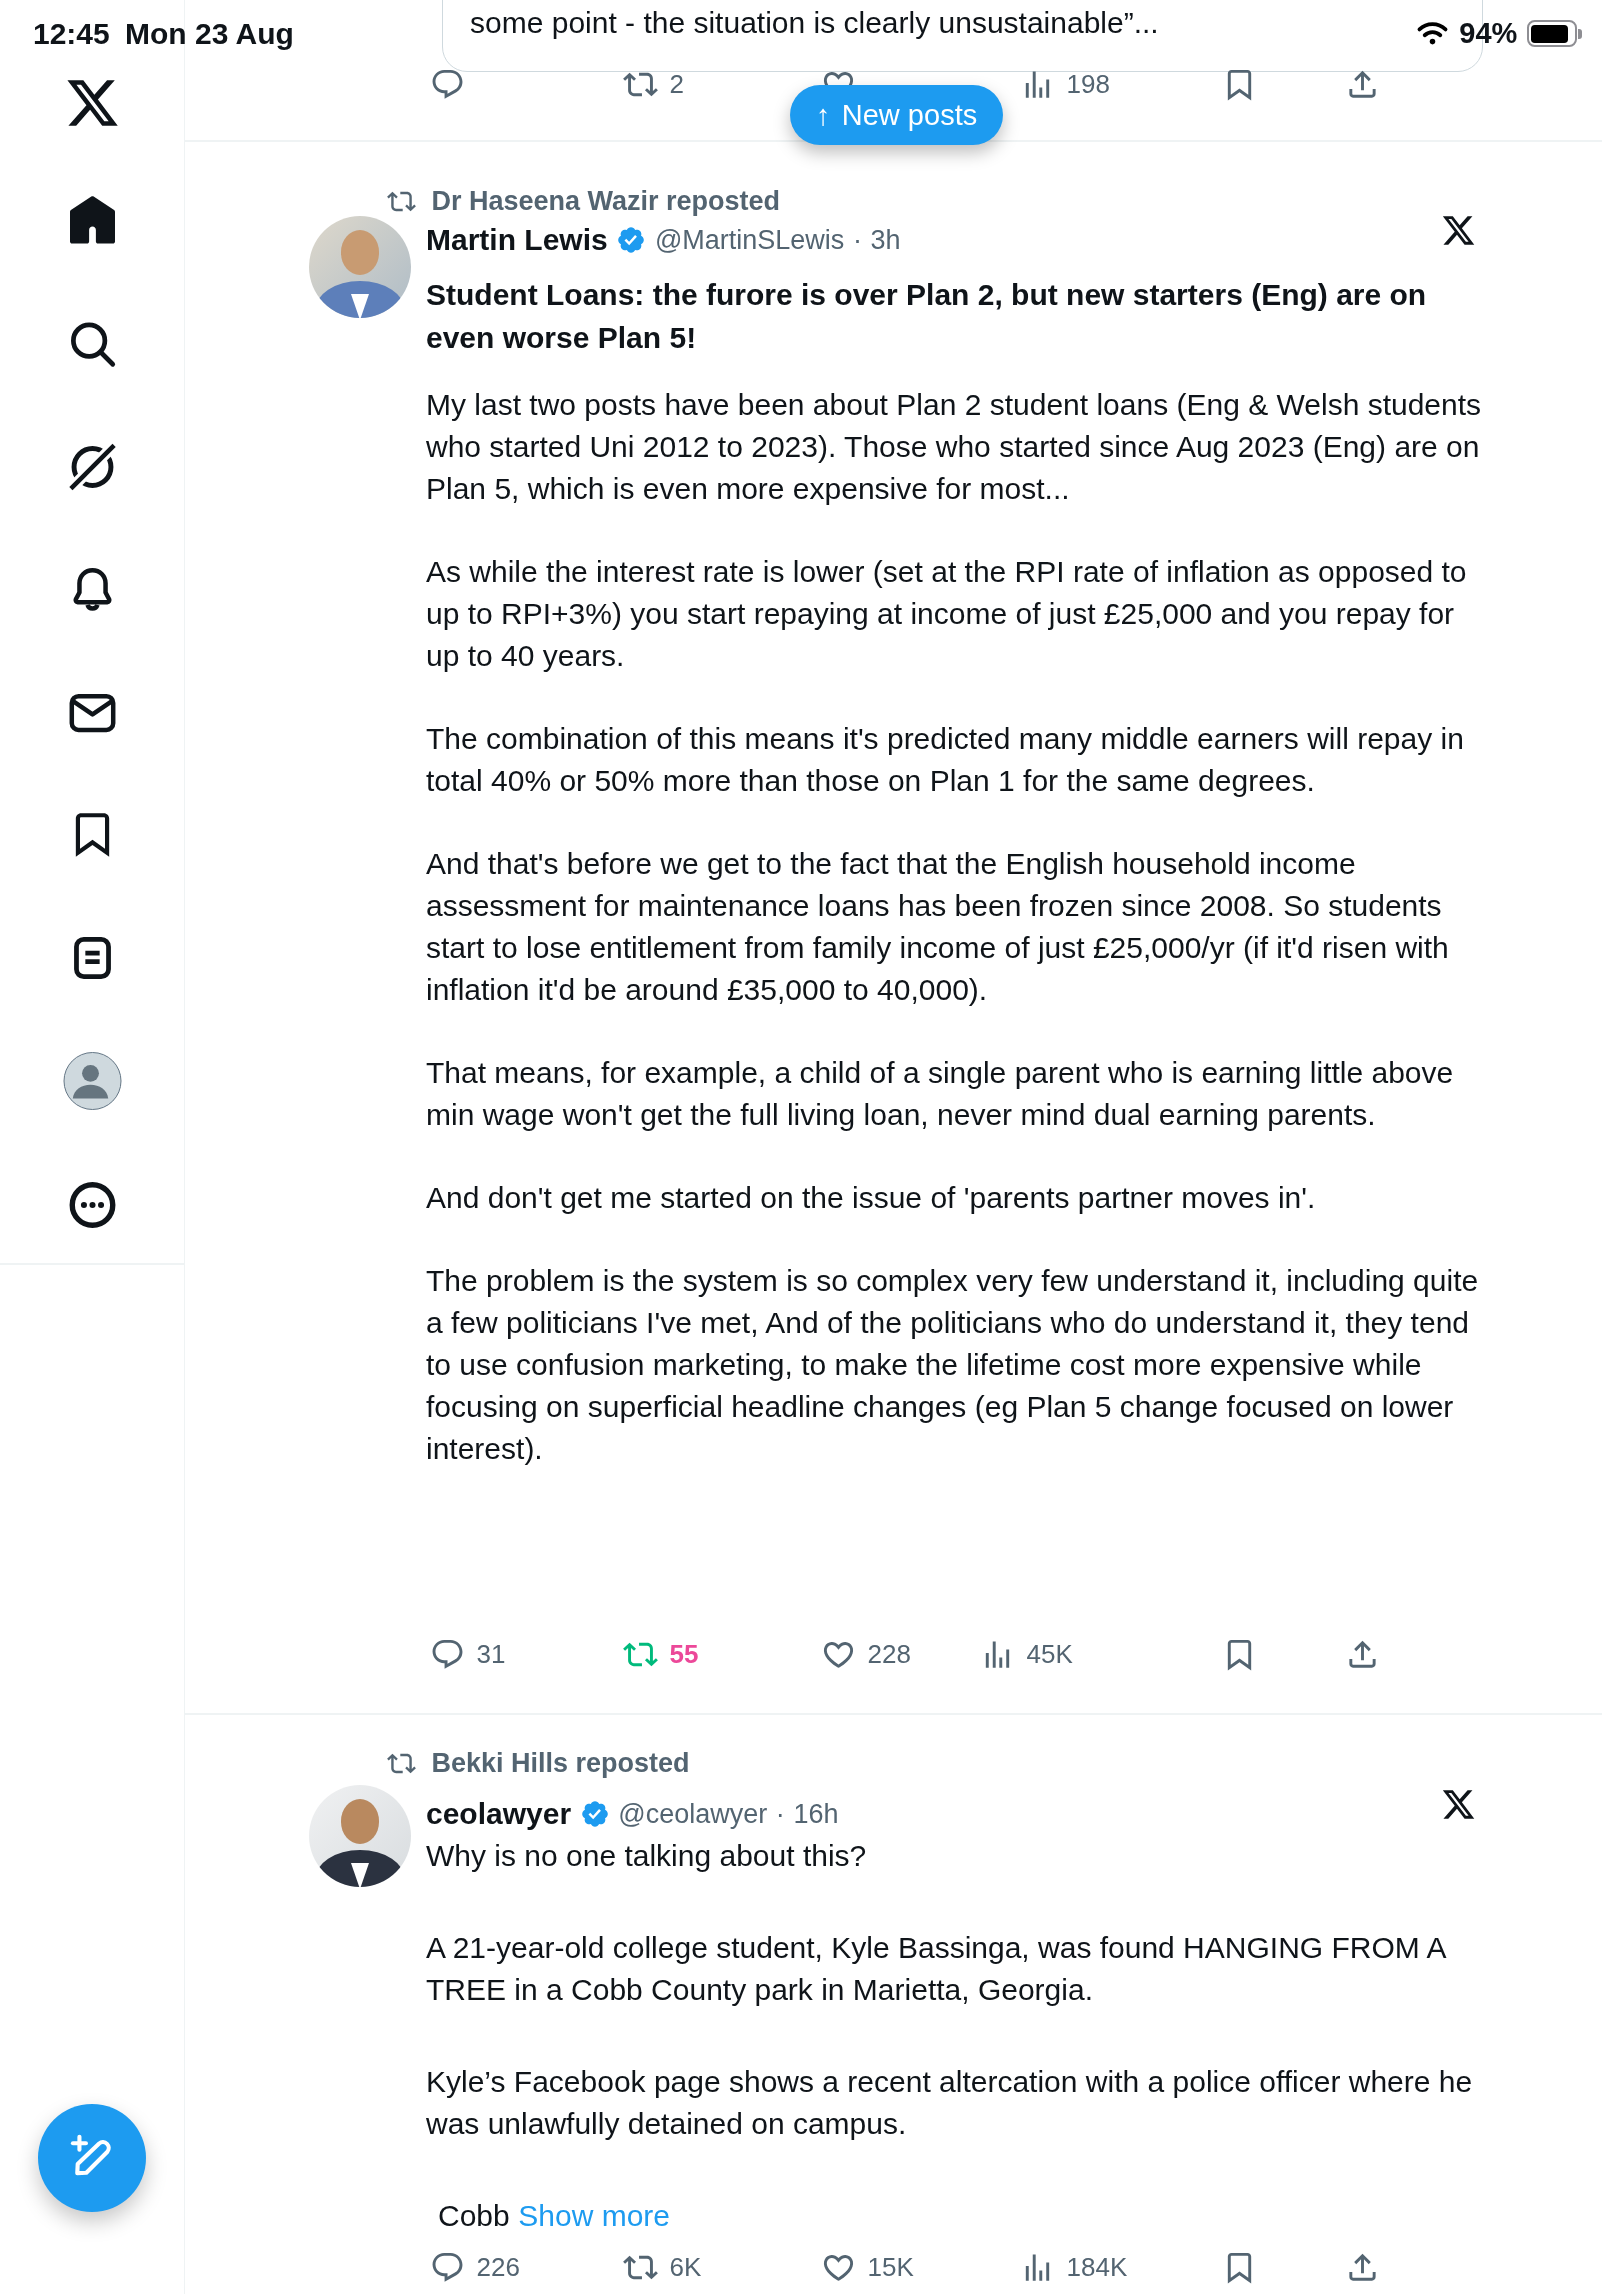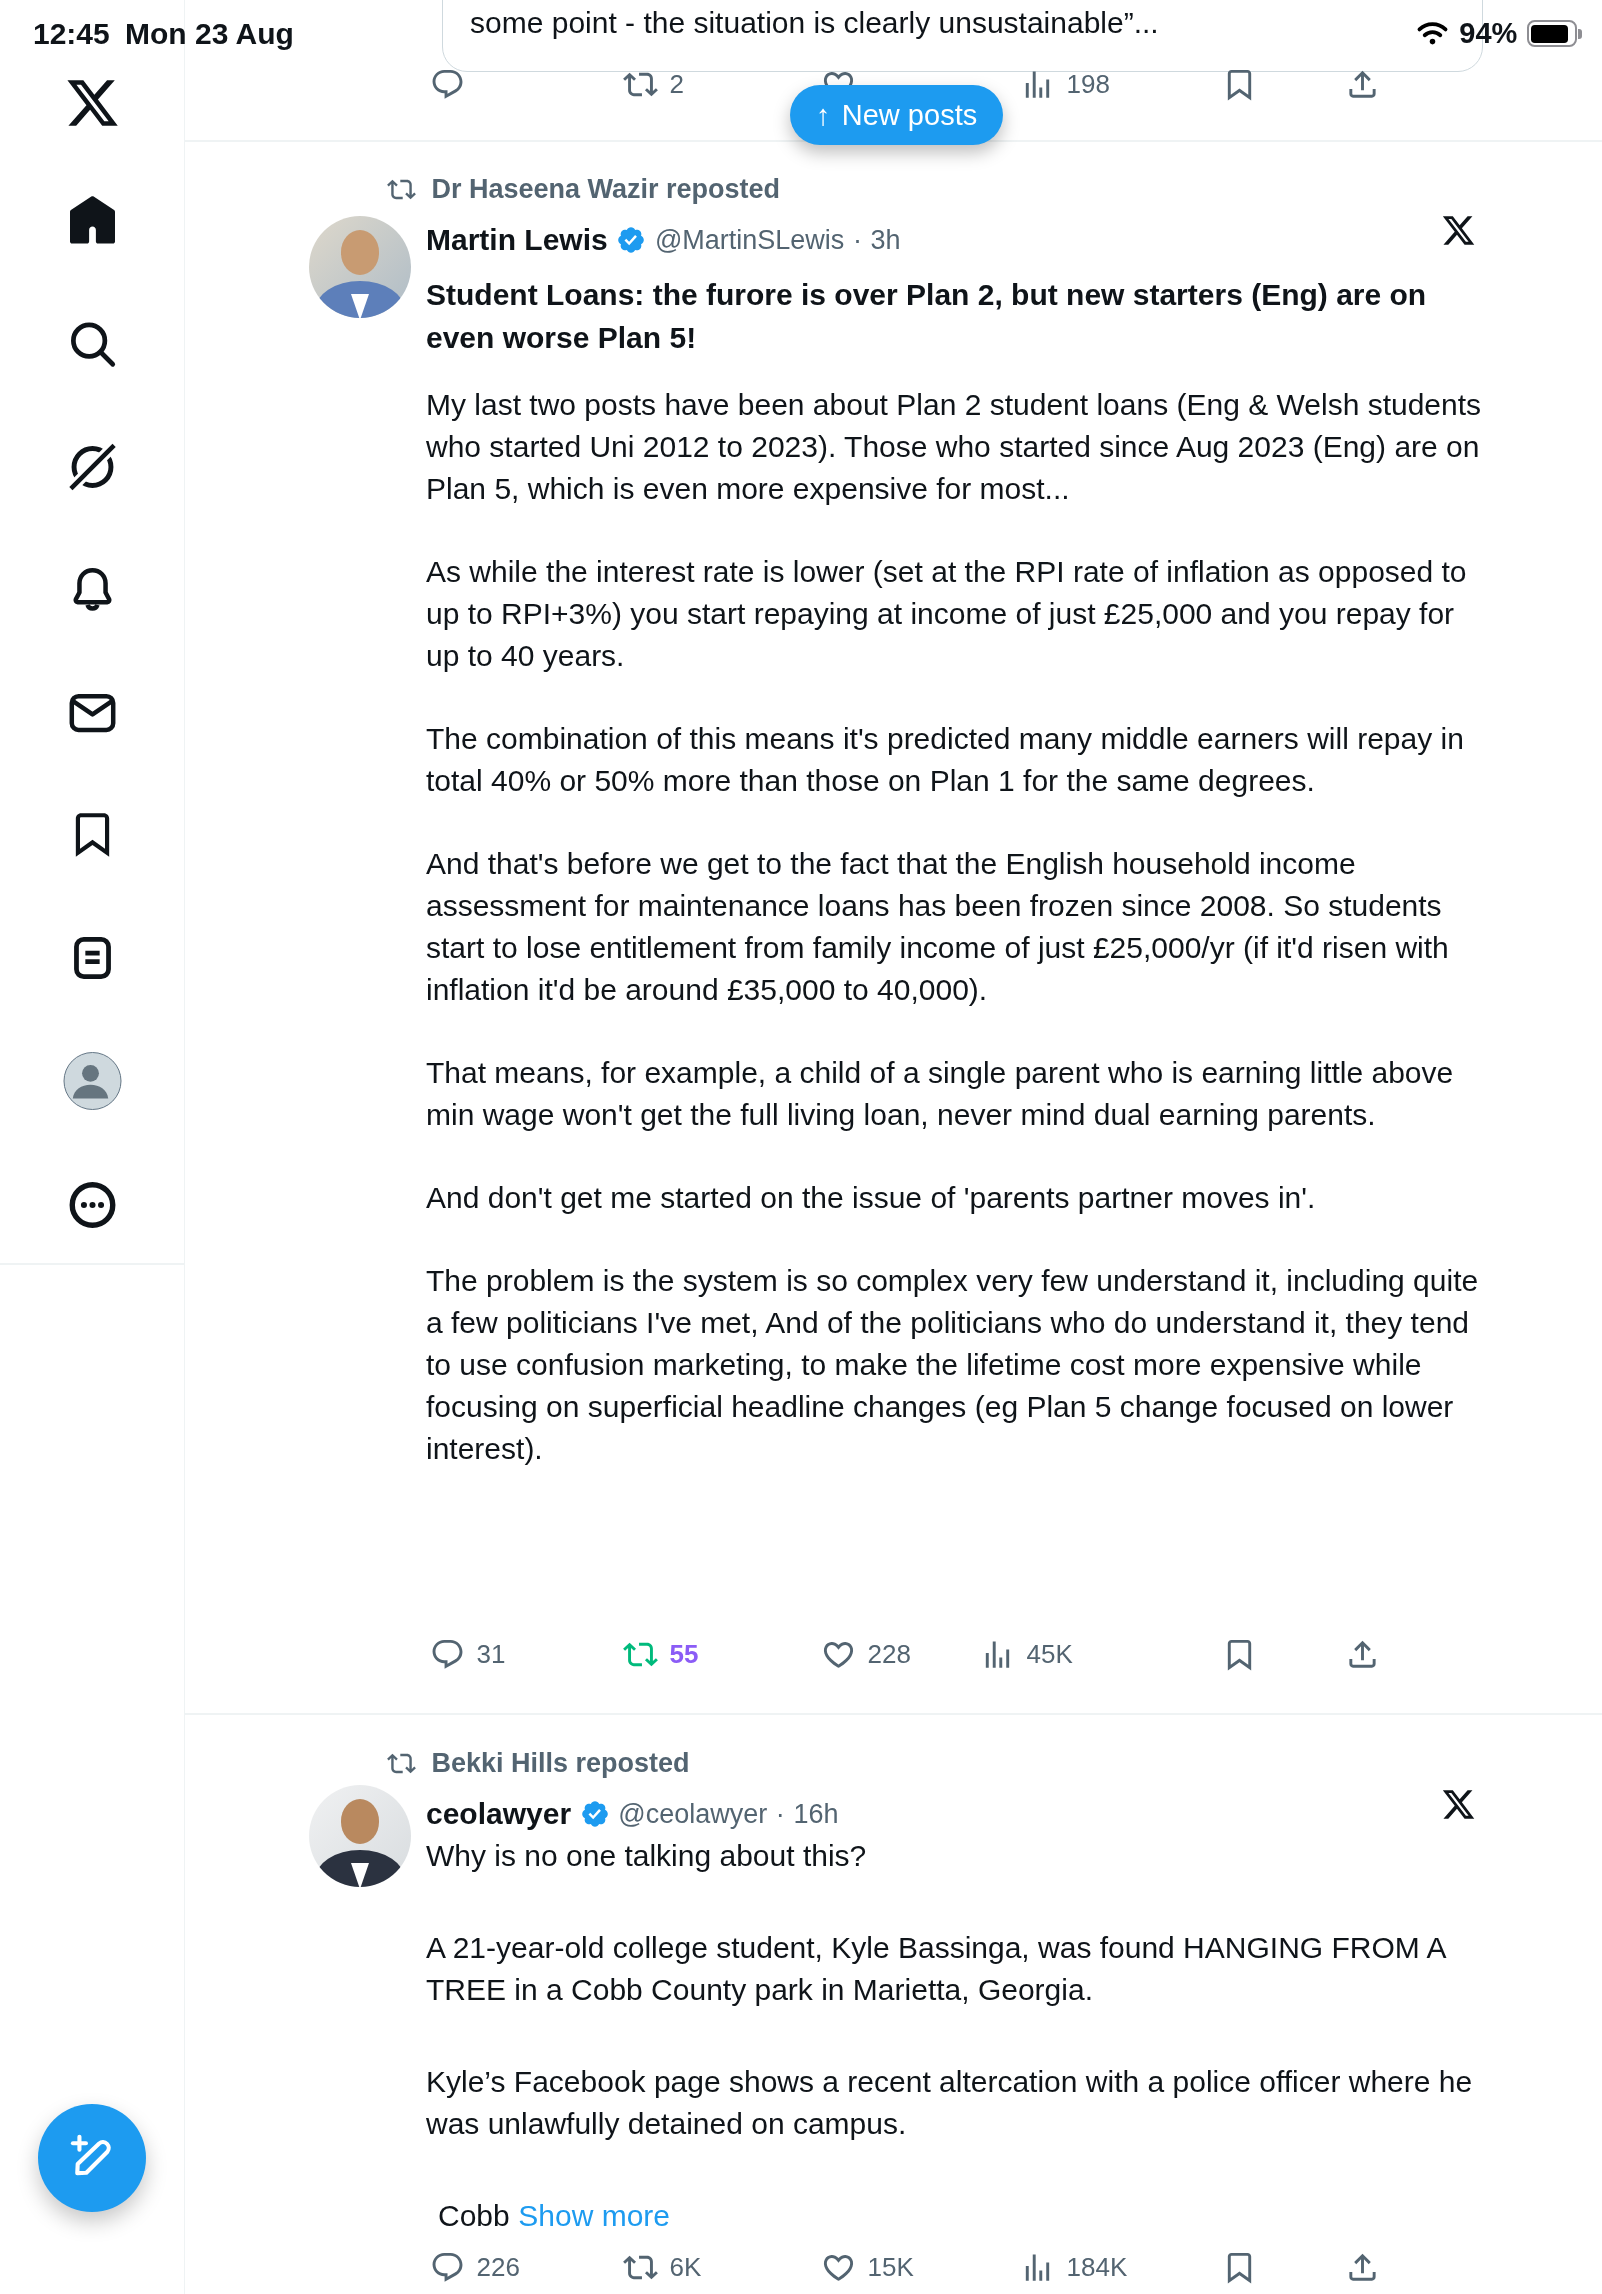--- a/index.html
+++ b/index.html
@@ -31,21 +31,21 @@
   .quote-card{position:absolute;left:442px;top:-61px;width:1039px;height:131px;
               border:1.9px solid #cfd9de;border-radius:25px;background:#fff;}
   .quote-text{position:absolute;left:27px;bottom:29px;font-size:30px;line-height:38px;color:#0f1419;white-space:nowrap;}
 
   .action-bar{position:absolute;left:0;width:1602px;height:46px;}
   .action{position:absolute;top:0;display:flex;align-items:center;gap:11.5px;height:46px;}
   .action .count{font-size:26px;color:#536471;}
   .action svg{display:block;}
   .act-ic{fill:#536471;}
   .action.reposted .act-ic{fill:#00ba7c;}
-  .action.reposted .count{color:#8b5cf6;font-weight:700;}
+  .action.reposted .count{color:#ec4899;font-weight:700;}
 
   .pill{position:absolute;left:790px;top:85px;width:213px;height:60px;border-radius:31px;
         background:#1d9bf0;color:#fff;display:flex;align-items:center;justify-content:center;
         gap:11.5px;font-size:29px;box-shadow:0 7.7px 17.3px rgba(0,0,0,0.25);z-index:15;}
 
   .repost-row{position:absolute;left:387px;display:flex;align-items:center;gap:15.4px;height:33px;}
   .repost-row .lbl{font-size:27px;font-weight:700;color:#536471;}
 
   .avatar{position:absolute;left:309px;width:102px;height:102px;border-radius:50%;overflow:hidden;}
   .av-head{position:absolute;left:31%;top:14%;width:38%;height:44%;border-radius:50%;}
@@ -107,21 +107,21 @@
     </div>
   </div>
 
   <div class="pill">
     <span>↑</span>
     <span>New posts</span>
   </div>
 
   <div class="feed-divider" style="top:140px"></div>
 
-  <div class="repost-row" style="top:173px">
+  <div class="repost-row" style="top:185px">
     <svg width="29" height="29" viewBox="0 0 24 24" fill="#536471">
         <path d="M4.5 3.88l4.432 4.14-1.364 1.46L5.5 7.55V16c0 1.1.896 2 2 2H13v2H7.5c-2.209 0-4-1.79-4-4V7.55L1.432 9.48.068 8.02 4.5 3.88zM16.5 6H11V4h5.5c2.209 0 4 1.79 4 4v8.45l2.068-1.93 1.364 1.46-4.432 4.14-4.432-4.14 1.364-1.46 2.068 1.93V8c0-1.1-.896-2-2-2z"></path>
       </svg>
     <span class="lbl">Dr Haseena Wazir reposted</span>
   </div>
 
   <div class="avatar" style="top:216px;background:linear-gradient(135deg,#ded8cb,#aebcc7)">
     <div class="av-head" style="background:#c89b72"></div>
     <div class="av-body" style="background:#5d7fba"></div>
     <div class="av-shirt"></div>

